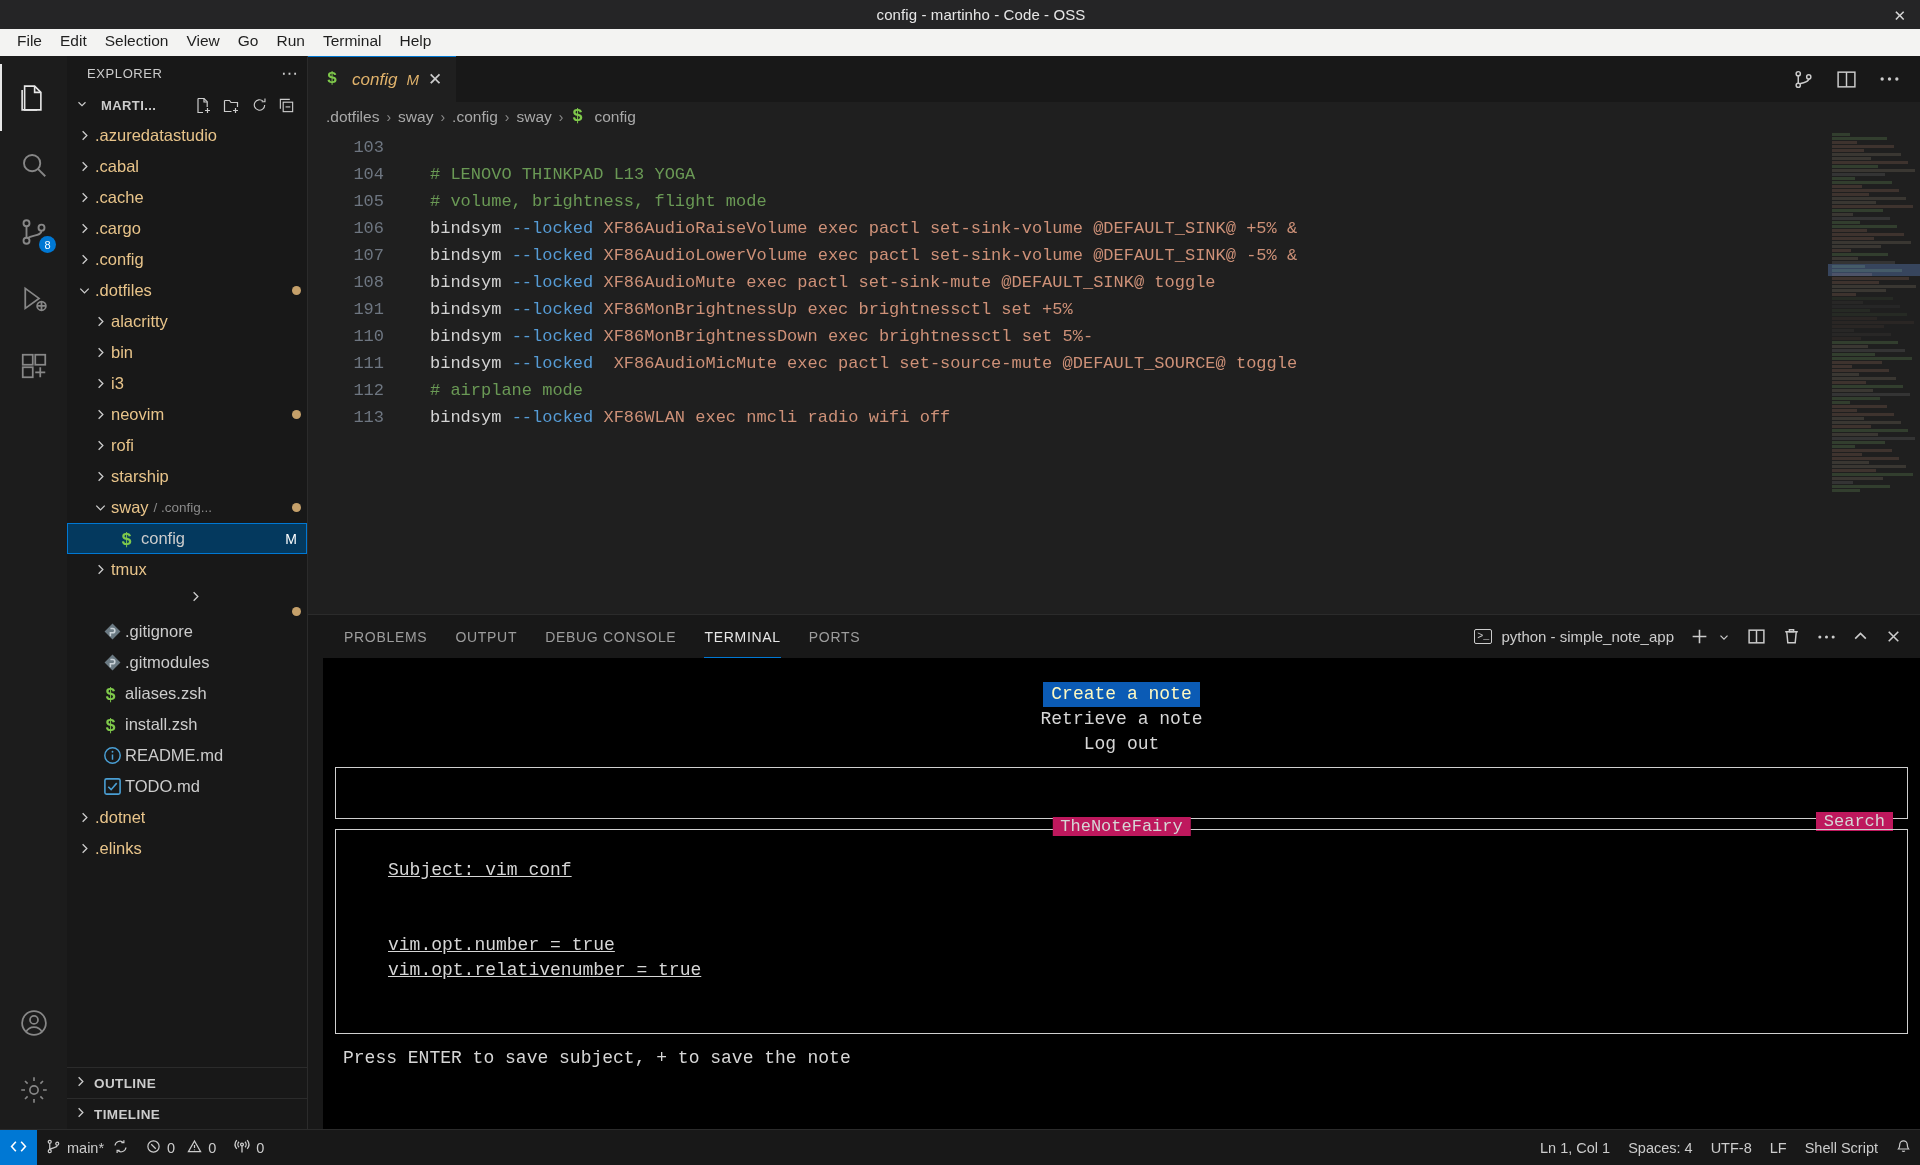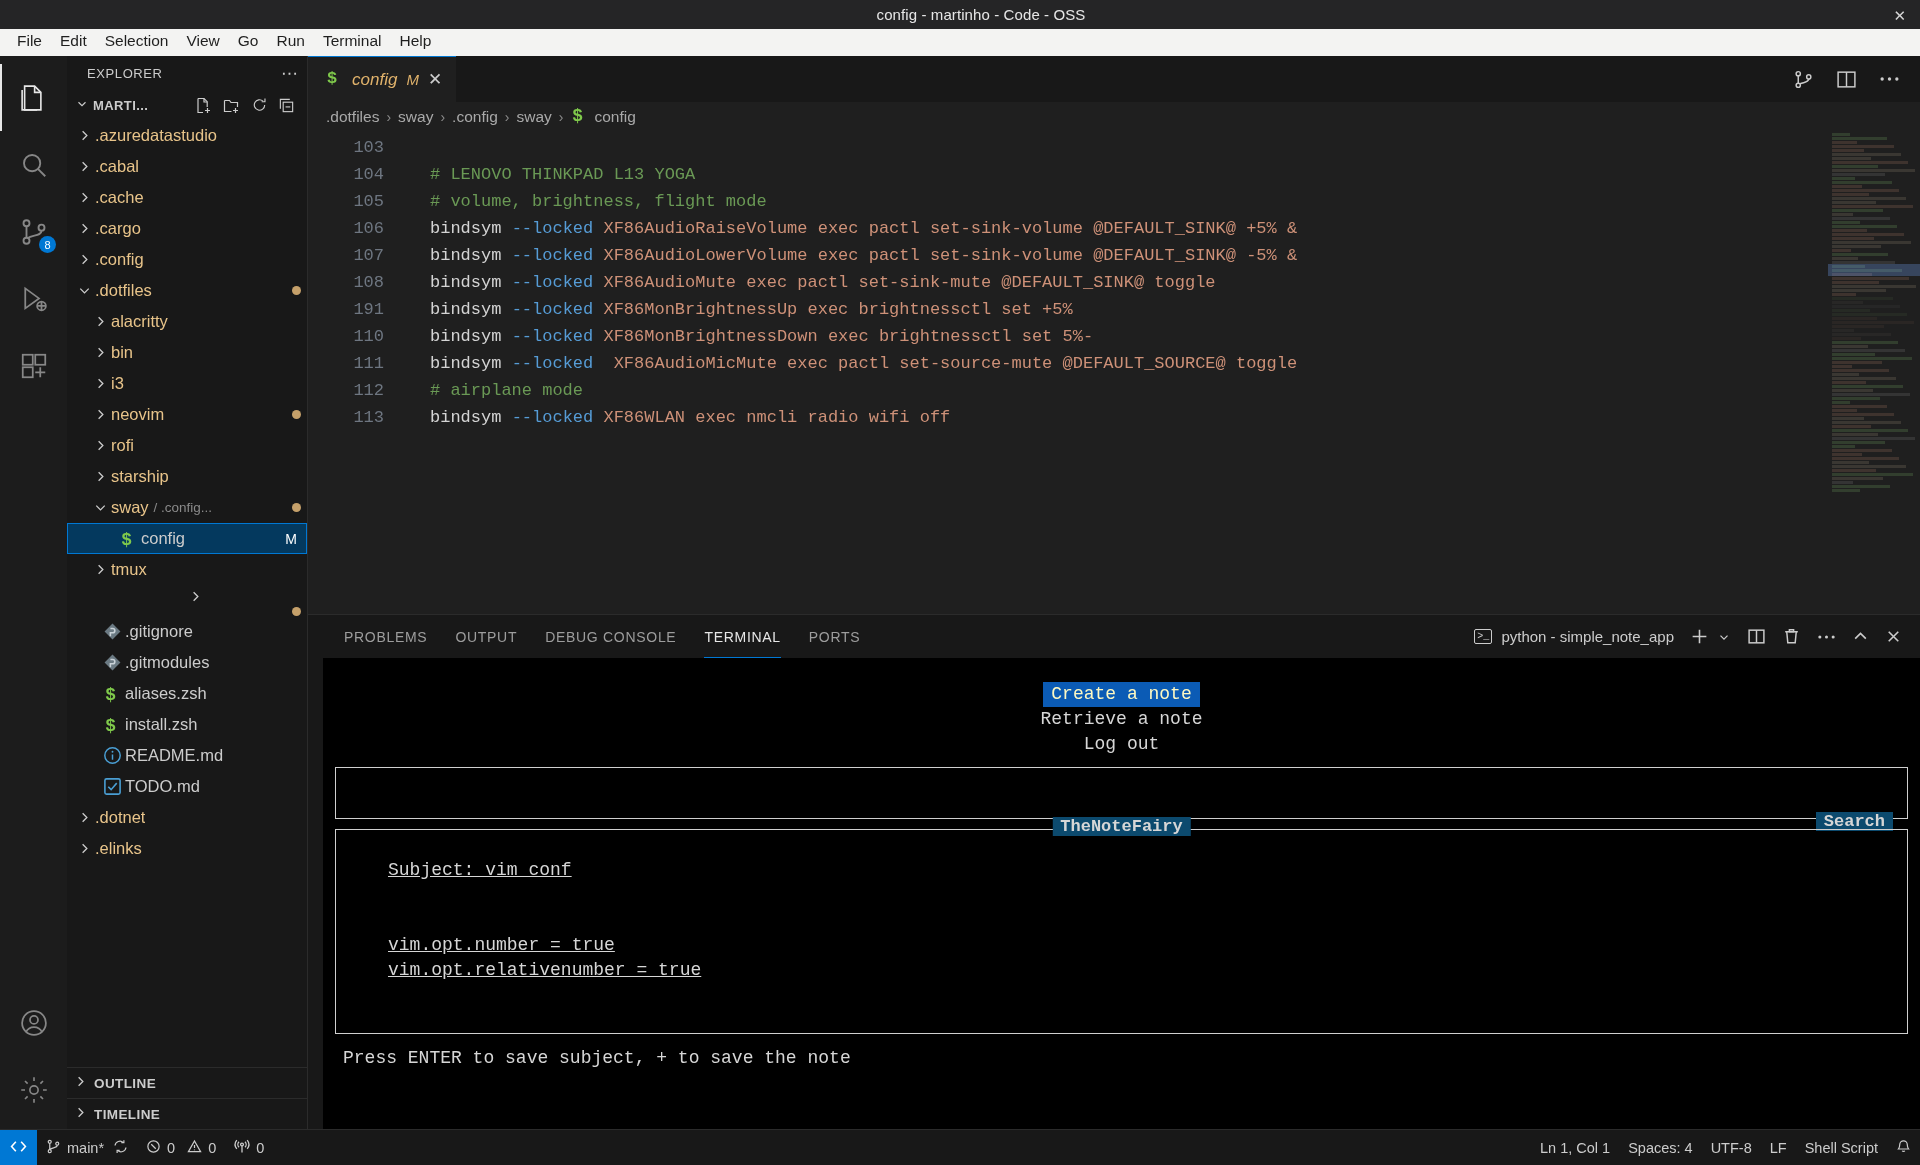--- a/index.html
+++ b/index.html
@@ -65,21 +65,21 @@
     display: flex; flex-direction: column; min-height: 0;
     border-right: 1px solid #2b2b2b;
   }
   .sb-header {
     height: 35px; display: flex; align-items: center;
     padding: 0 8px 0 20px; color: #cccccc; font-size: 13px; letter-spacing: .6px;
     justify-content: space-between; flex: 0 0 35px;
   }
   .sb-header .dots { font-size: 17px; color: #cccccc; cursor: pointer; letter-spacing: 1px; }
   .sb-section-head {
-    height: 29px; display: flex; align-items: center; gap: 4px;
+    height: 29px; display: flex; align-items: center; gap: 12px;
     padding: 0 6px 0 8px; color: #cccccc; font-size: 13px; font-weight: bold;
     letter-spacing: .4px; flex: 0 0 29px; cursor: pointer;
   }
   .sb-section-head .acts { margin-left: auto; display: flex; gap: 10px; align-items: center; padding-right: 6px;}
   .sb-section-head .acts span { cursor: pointer; display: flex; }
   .tree { flex: 1 1 auto; overflow: hidden; position: relative; }
   .row {
     height: 31px; display: flex; align-items: center; font-size: 16.5px;
     color: #cccccc; cursor: pointer; padding-right: 6px; white-space: nowrap;
     position: relative;
@@ -182,21 +182,21 @@
   .tui-menu { text-align: center; padding-top: 16px; }
   .tui-menu .mrow { height: 25px; line-height: 25px; }
   .tui-menu .sel { background: #0b5bb5; color: #fef9c3; display: inline-block; padding: 0 8px; font-family: Liberation Mono, monospace; }
   .tui-menu .itm { color: #d6d6d6; display: inline-block; padding: 0 8px; }
 
   .tuibox {
     border: 1.6px solid #d0d0d0; margin: 10px 12px 0 12px; position: relative;
     color: #d6d6d6;
   }
   .tuibox .boxlabel {
-    position: absolute; background: #0c4a6e; padding: 0 8px; font-size: 17px; color: #d6d6d6; font-weight: bold;
+    position: absolute; background: #be185d; padding: 0 8px; font-size: 17px; color: #d6d6d6;
   }
   .searchbox { height: 52px; }
   .searchbox .boxlabel { right: 14px; bottom: -13px; }
   .notebox { height: 205px; padding: 28px 0 0 52px; }
   .notebox .boxlabel { left: 50%; transform: translateX(-50%); top: -13px; }
   .noteline { height: 25px; line-height: 25px; white-space: pre; text-decoration: underline; }
   .hintline { padding: 14px 0 0 20px; font-size: 18px; color: #d6d6d6; white-space: pre; }
 
   
   .statusbar {

